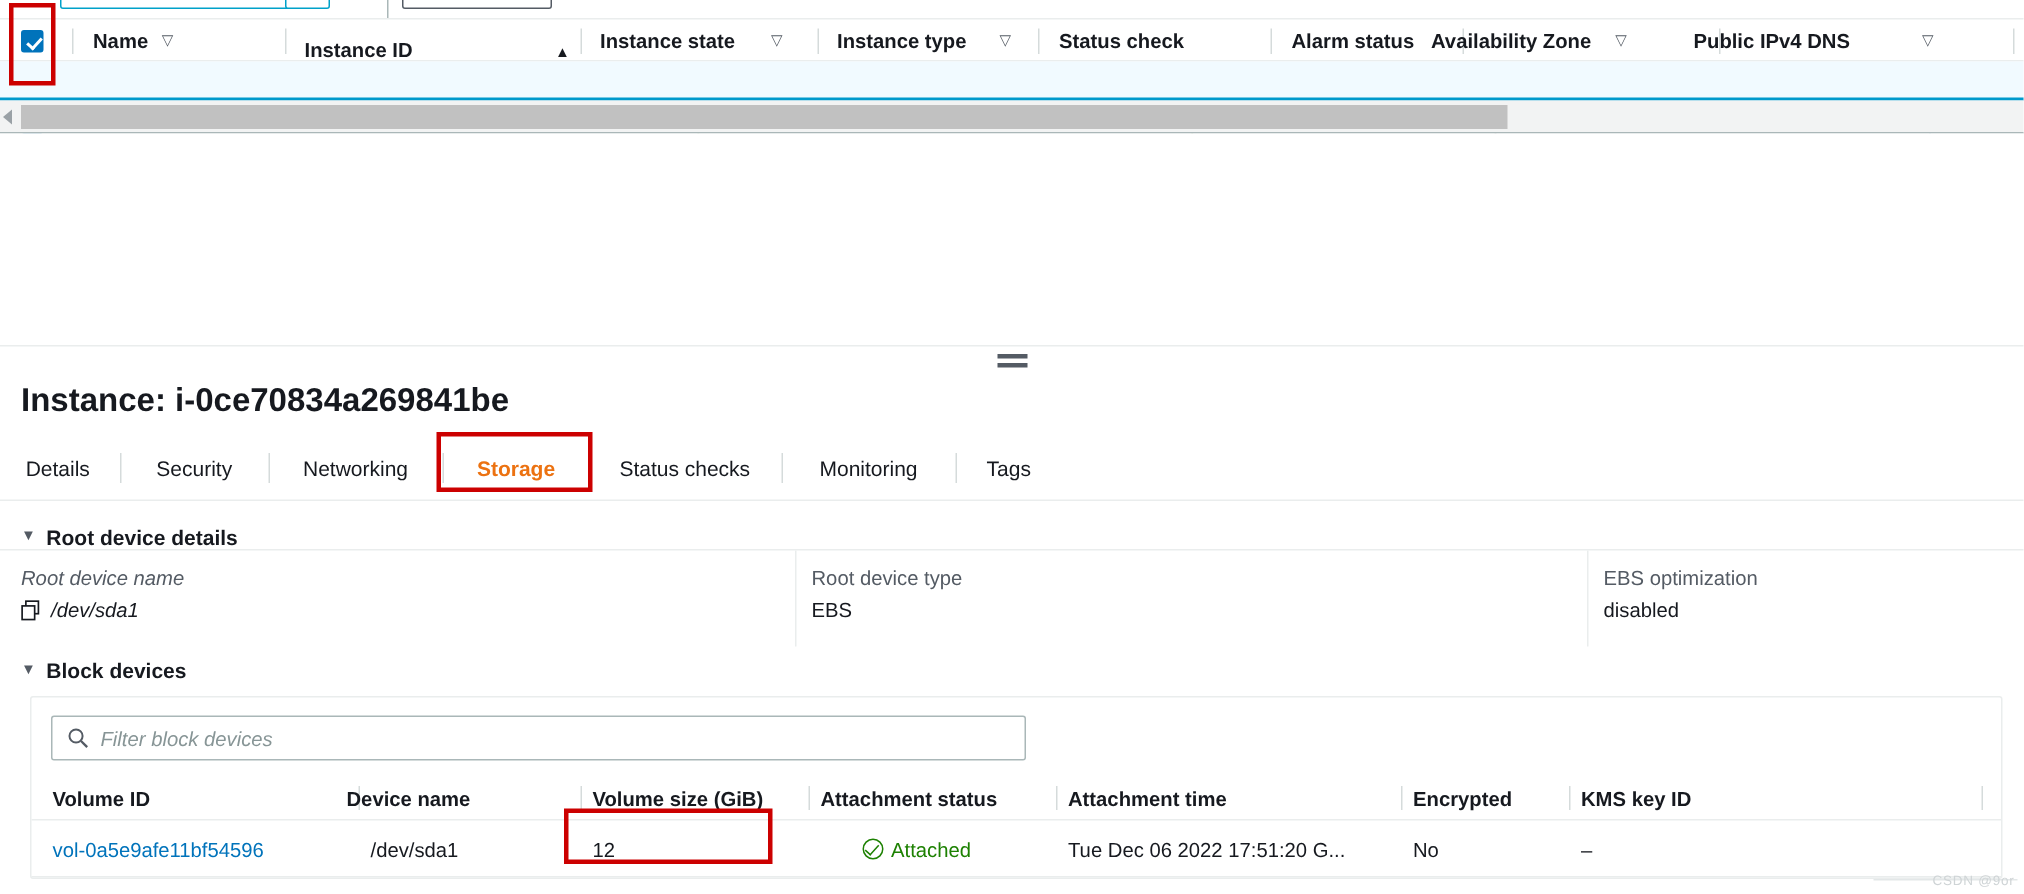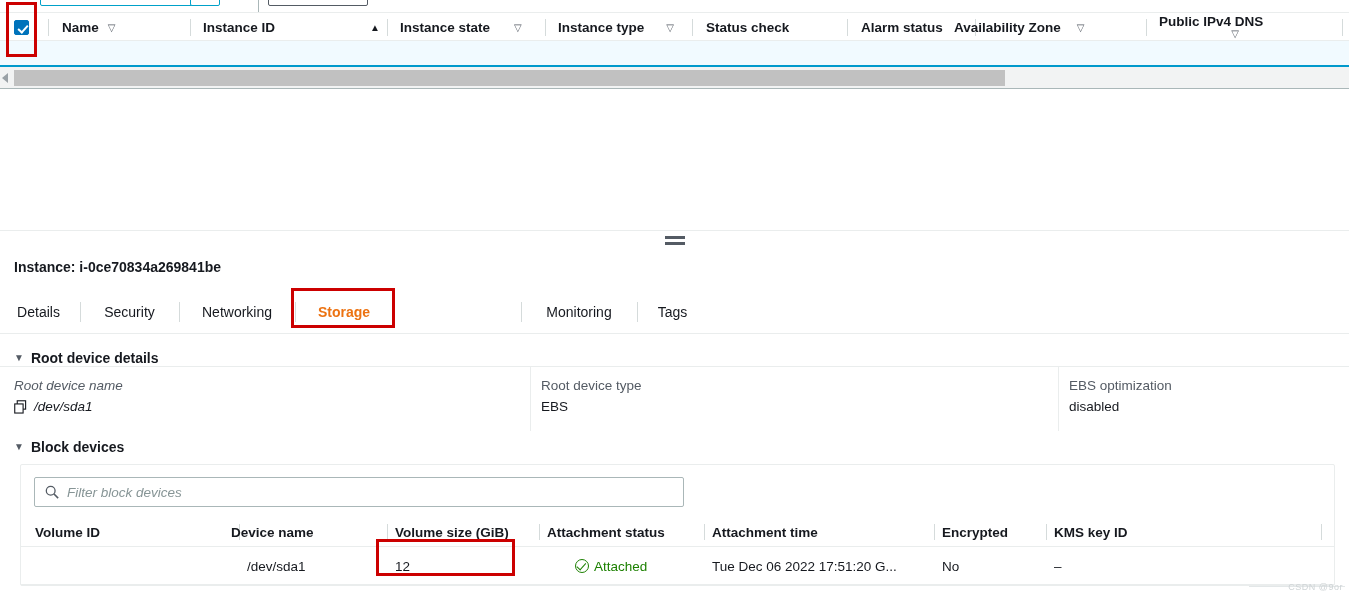--- a/index.html
+++ b/index.html
@@ -135,21 +135,21 @@
   }
 
   
   #detail-panel {
     position: absolute; left: 0; top: 248px; width: 1349px; height: 348px;
     background: #ffffff;
   }
   #instance-title {
     position: absolute; left: 14px; top: 0px; height: 38px;
     display: flex; align-items: center;
-    font-size: 14px; font-weight: 700; color: #16191f;
+    font-size: 22px; font-weight: 700; color: #16191f;
   }
   #tabbar {
     position: absolute; left: 0; top: 43px; width: 1349px; height: 43px;
     border-bottom: 1px solid #eaeded;
   }
   .tab {
     position: absolute; top: 0; height: 42px;
     display: flex; align-items: center; justify-content: center;
     font-size: 14px; color: #16191f; white-space: nowrap; cursor: pointer;
   }
@@ -251,21 +251,21 @@
       <span class="cbx"></span>
     </div>
     <div class="col-div" style="left:48px;"></div>
 
     <div class="col-head" style="left:62px;text-align:right;">
       <span class="ctext">Name</span>
       <span class="sort-tri">▽</span>
     </div>
     <div class="col-div" style="left:190px;"></div>
 
-    <div class="col-head" style="left:203px;">
+    <div class="col-head" style="left:203px;align-items:flex-end;">
       <span class="ctext">Instance ID</span>
       <span class="sort-tri active" style="margin-left:95px;">▲</span>
     </div>
     <div class="col-div" style="left:387px;"></div>
 
     <div class="col-head" style="left:400px;">
       <span class="ctext">Instance state</span>
       <span class="sort-tri" style="margin-left:24px;">▽</span>
     </div>
     <div class="col-div" style="left:545px;"></div>
@@ -285,21 +285,21 @@
       <span class="ctext">Alarm status</span>
     </div>
     <div class="col-div" style="left:975px;"></div>
 
     <div class="col-head" style="left:954px;">
       <span class="ctext">Availability Zone</span>
       <span class="sort-tri" style="margin-left:16px;">▽</span>
     </div>
     <div class="col-div" style="left:1146px;"></div>
 
-    <div class="col-head" style="left:1159px;flex-direction:column;">
+    <div class="col-head" style="left:1129px;">
       <span class="ctext">Public IPv4 DNS</span>
       <span class="sort-tri" style="margin-left:48px;">▽</span>
     </div>
     <div class="col-div" style="left:1342px;"></div>
   </div>
 
   <div id="inst-data-row">
     <div class="cell" style="left:14px;">
       <span class="cbx"></span>
     </div>
@@ -369,20 +369,21 @@
 
   <div id="tabbar">
     <div class="tab" style="left:10px; width:57px;">Details</div>
     <div class="tab-div" style="left:80px;"></div>
     <div class="tab" style="left:93px; width:73px;">Security</div>
     <div class="tab-div" style="left:179px;"></div>
     <div class="tab" style="left:192px; width:90px;">Networking</div>
     <div class="tab-div" style="left:295px;"></div>
     <div class="tab active" style="left:308px; width:72px;">Storage</div>
     <div class="tab-div" style="left:392px;"></div>
+    <div class="tab" style="left:405px; width:103px;">Status checks</div>
     <div class="tab-div" style="left:521px;"></div>
     <div class="tab" style="left:534px; width:90px;">Monitoring</div>
     <div class="tab-div" style="left:637px;"></div>
     <div class="tab" style="left:650px; width:45px;">Tags</div>
 
     <div class="redbox" style="left:291px; top:-3px; width:104px; height:40px;"></div>
   </div>
 
   <div class="sect-head" style="top:100px;">
     <span class="caret">▼</span>
@@ -436,20 +437,23 @@
       <div class="bd-div" style="left:683px;"></div>
       <div class="bd-ch" style="left:691px;">Attachment time</div>
       <div class="bd-div" style="left:913px;"></div>
       <div class="bd-ch" style="left:921px;">Encrypted</div>
       <div class="bd-div" style="left:1025px;"></div>
       <div class="bd-ch" style="left:1033px;">KMS key ID</div>
       <div class="bd-div" style="left:1300px;"></div>
     </div>
 
     <div id="bd-data-row">
+      <div class="bd-cell" style="left:14px;">
+        <a href="#">vol-0a5e9afe11bf54596</a>
+      </div>
       <div class="bd-cell" style="left:226px;">/dev/sda1</div>
       <div class="bd-cell" style="left:374px;">12</div>
       <div class="bd-cell" style="left:554px;">
         <span class="ico-check-circle"></span>
         <span class="green-txt">Attached</span>
       </div>
       <div class="bd-cell" style="left:691px;">Tue Dec 06 2022 17:51:20 G...</div>
       <div class="bd-cell" style="left:921px;">No</div>
       <div class="bd-cell" style="left:1033px;">–</div>
 

